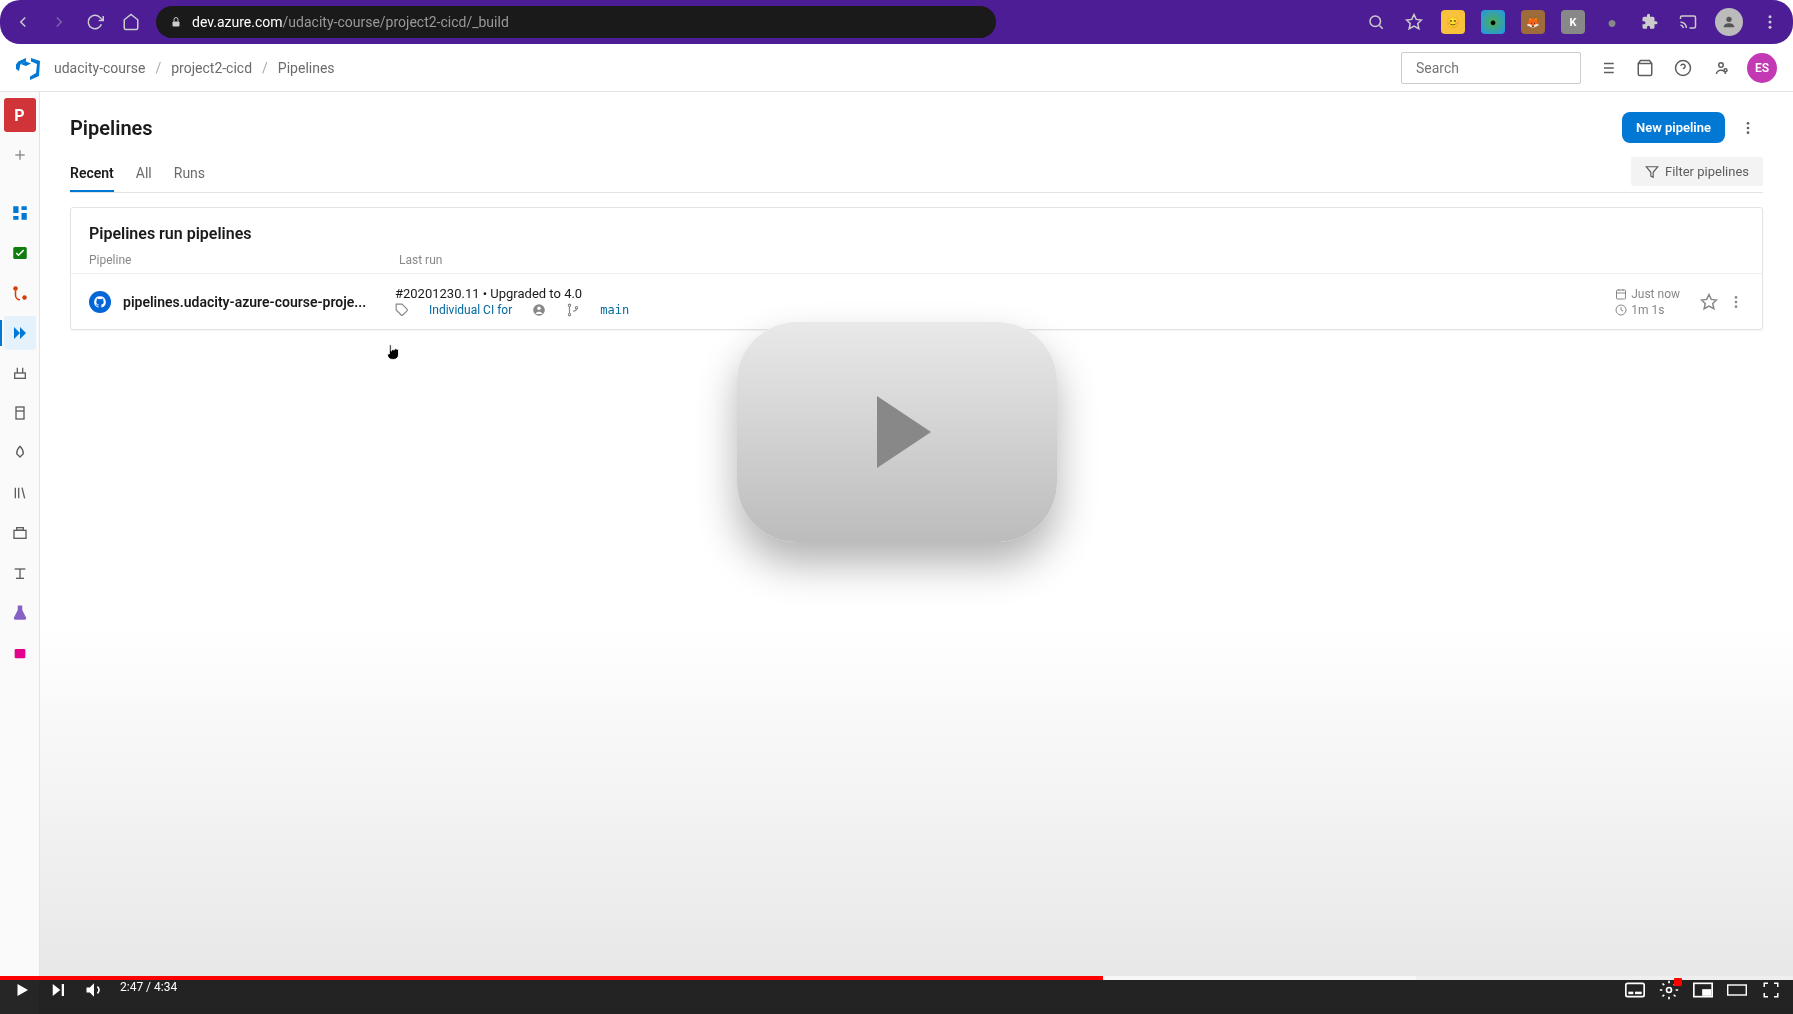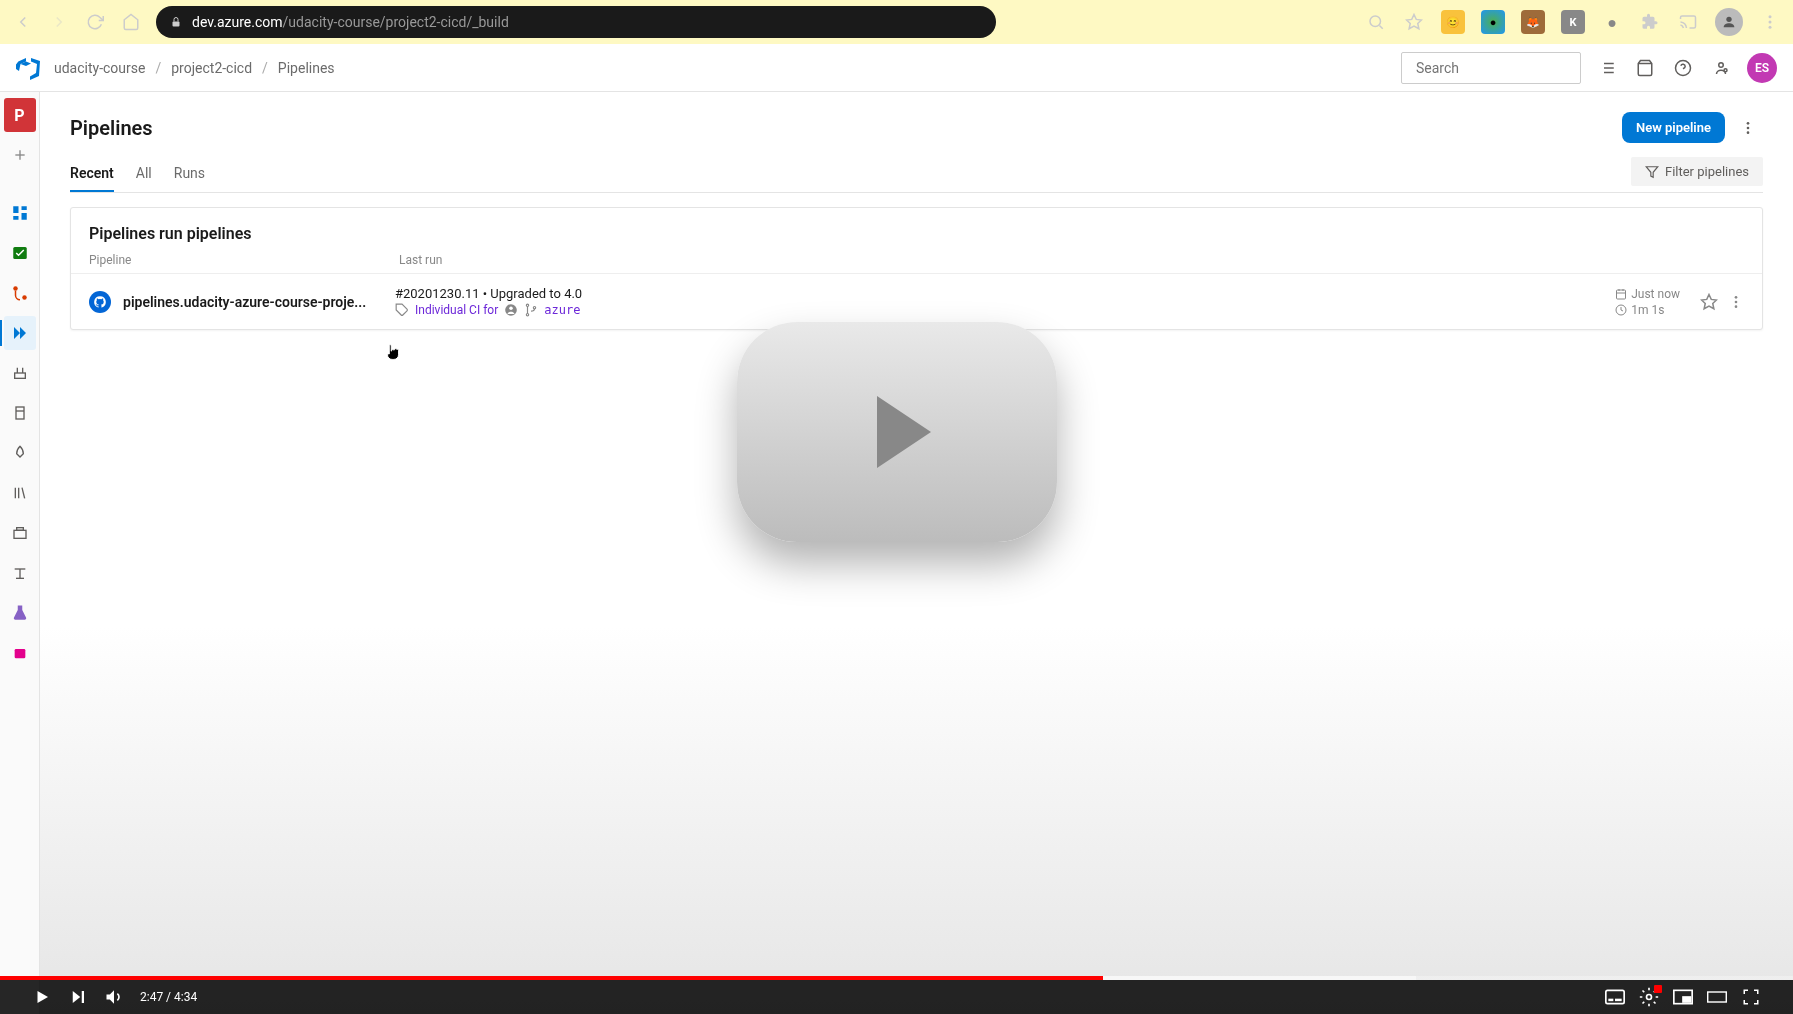--- a/index.html
+++ b/index.html
@@ -1,20 +1,20 @@
 <!DOCTYPE html>
 <html><head>
 <meta charset="utf-8">
 <style>
 * { margin: 0; padding: 0; box-sizing: border-box; font-family: -apple-system, BlinkMacSystemFont, "Segoe UI", Roboto, sans-serif; }
 
 body { width: 1793px; height: 1014px; overflow: hidden; background: #fff; display: flex; flex-direction: column; }
 
 
-.browser-bar { height: 44px; background: #fef9c3; display: flex; align-items: center; padding: 0 12px; gap: 14px; }
+.browser-bar { height: 44px; background: #4c1d95; display: flex; align-items: center; padding: 0 12px; gap: 14px; border-radius: 20px; }
 .nav-btn { width: 22px; height: 22px; display: flex; align-items: center; justify-content: center; color: #ccc; cursor: pointer; }
 .url-bar { flex: 1; height: 32px; background: #1a1a1a; border-radius: 20px; display: flex; align-items: center; padding: 0 14px; color: #ccc; font-size: 14px; gap: 10px; max-width: 840px;}
 .url-host { color: #fff; }
 .url-path { color: #999; }
 .browser-icons { display: flex; align-items: center; gap: 16px; margin-left: auto; }
 .browser-icon { width: 22px; height: 22px; display:flex; align-items:center; justify-content:center; color:#ccc; cursor:pointer; }
 .ext-badge { width:24px; height:24px; border-radius:4px; display:flex; align-items:center; justify-content:center; font-size:11px; }
 .avatar-btn { width:28px; height:28px; border-radius:50%; background:#bbb; display:flex; align-items:center; justify-content:center; color:#333; font-weight:600; font-size:12px; }
 
 
@@ -52,37 +52,37 @@
 .card { background:#fff; border:1px solid #e4e4e4; border-radius:3px; margin-top:14px; box-shadow:0 1px 2px rgba(0,0,0,0.05); }
 .card-title { font-size:16px; font-weight:600; padding:16px 18px 10px; color:#1a1a1a; }
 .cols { display:flex; padding:0 18px 6px; font-size:12px; color:#888; }
 .col-pipeline { width:310px; }
 .col-last { flex:1; }
 .row { display:flex; align-items:center; padding:12px 18px; border-top:1px solid #eee; cursor:pointer; }
 .row-icon { width:22px; height:22px; border-radius:50%; background:#0366d6; display:flex; align-items:center; justify-content:center; margin-right:12px; flex-shrink:0; }
 .row-name { width:272px; font-size:14px; font-weight:600; color:#1a1a1a; white-space:nowrap; overflow:hidden; text-overflow:ellipsis; }
 .row-last { flex:1; font-size:13px; }
 .row-last-top { color:#1a1a1a; margin-bottom:2px; }
-.row-last-bot { display:flex; align-items:center; gap:6px; color:#6d28d9; font-size:12px; }
+.row-last-bot { display:flex; align-items:center; gap:20px; color:#0369a1; font-size:12px; }
 .pill-icon { width:14px; height:14px; }
 .row-meta { display:flex; flex-direction:column; gap:2px; font-size:12px; color:#888; margin-right:20px; }
 .row-meta div { display:flex; align-items:center; gap:4px; }
 .row-actions { display:flex; align-items:center; gap:10px; color:#888; }
 .cursor-hand { position:absolute; left:342px; top:250px; pointer-events:none; }
 
 
 .yt-play { position:absolute; left:50%; top:40%; transform:translate(-50%,-50%); width:320px; height:220px; border-radius:60px; background:linear-gradient(to bottom,#e9e9e9,#bcbcbc); box-shadow:0 22px 40px rgba(0,0,0,0.3); display:flex; align-items:center; justify-content:center; }
 .yt-play::after { content:""; width:0; height:0; border-left:54px solid #888; border-top:36px solid transparent; border-bottom:36px solid transparent; margin-left:14px; }
 
 
 .video-bar { position:absolute; left:0; right:0; bottom:0; }
 .progress { height:4px; background:rgba(255,255,255,0.3); display:flex; }
 .progress .played { background:#f00; width:61.5%; height:100%; }
 .progress .buffered { background:rgba(255,255,255,0.5); width:17.5%; height:100%; }
-.controls { height:34px; background:rgba(0,0,0,0.85); display:flex; align-items:center; padding:0 32px; gap:16px; color:#fff; font-size:12px; }
+.controls { height:34px; background:rgba(0,0,0,0.85); display:flex; align-items:flex-start; padding:0 12px; gap:16px; color:#fff; font-size:12px; }
 .ctrl { width:20px; height:20px; display:flex; align-items:center; justify-content:center; cursor:pointer; }
 .controls-right { margin-left:auto; display:flex; align-items:center; gap:14px; }
 .badge-red { position:relative; }
 .badge-red::after { content:""; position:absolute; top:-2px; right:-3px; width:8px; height:8px; background:#f00; border-radius:1px; font-size:6px; }
 </style>
 </head>
 <body>
 
 <div class="browser-bar">
   <div class="nav-btn">
@@ -352,21 +352,21 @@
                   <circle cx="12" cy="12" r="10"></circle>
                   <circle cx="12" cy="9" r="3" fill="#fff"></circle>
                   <path d="M6 19c1-3 3.5-4 6-4s5 1 6 4" fill="#fff"></path>
                 </svg>
               <svg class="pill-icon" viewBox="0 0 24 24" fill="none" stroke="#888" stroke-width="2">
                   <circle cx="6" cy="4" r="2"></circle>
                   <circle cx="6" cy="20" r="2"></circle>
                   <circle cx="18" cy="8" r="2"></circle>
                   <path d="M6 6v12M18 10c0 4-6 4-6 4"></path>
                 </svg>
-              <span style="font-family:monospace">azure</span>
+              <span style="font-family:monospace">main</span>
             </div>
           </div>
           <div class="row-meta">
             <div>
                 <svg width="12" height="12" viewBox="0 0 24 24" fill="none" stroke="#888" stroke-width="2">
                   <rect x="3" y="4" width="18" height="18" rx="2"></rect>
                   <line x1="16" y1="2" x2="16" y2="6"></line>
                   <line x1="8" y1="2" x2="8" y2="6"></line>
                   <line x1="3" y1="10" x2="21" y2="10"></line>
                 </svg>

